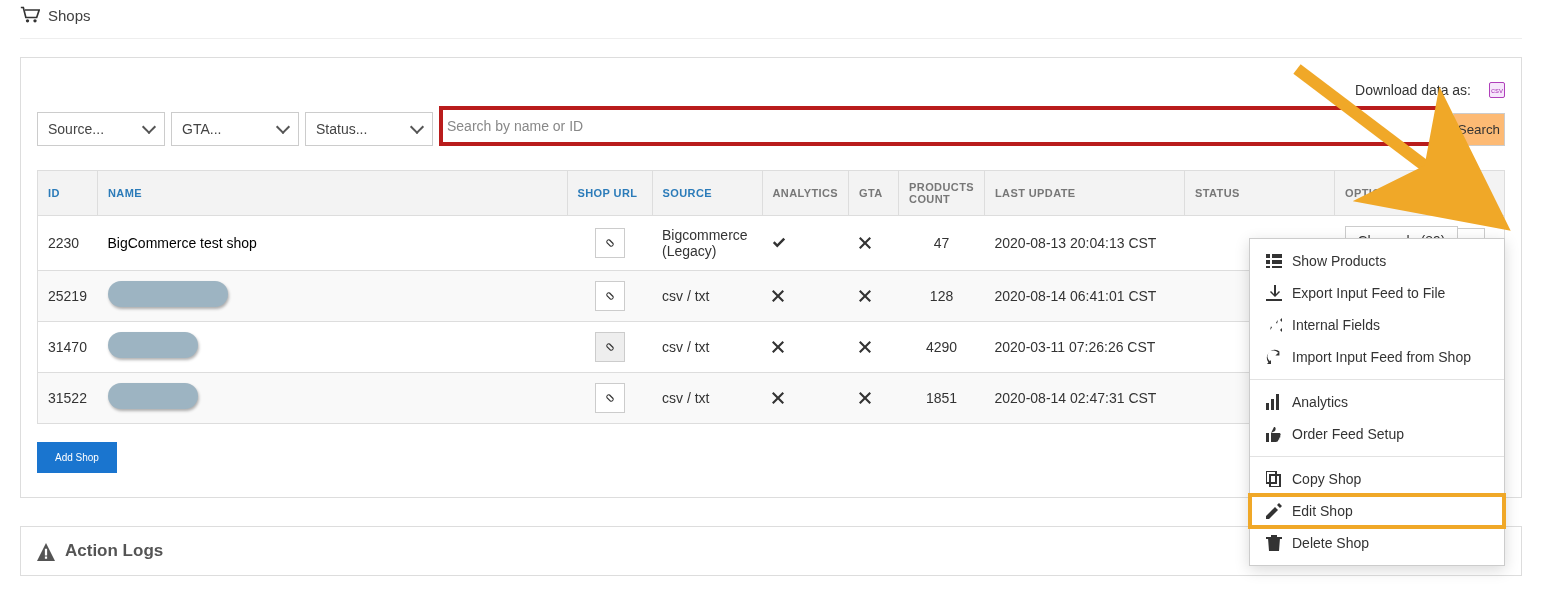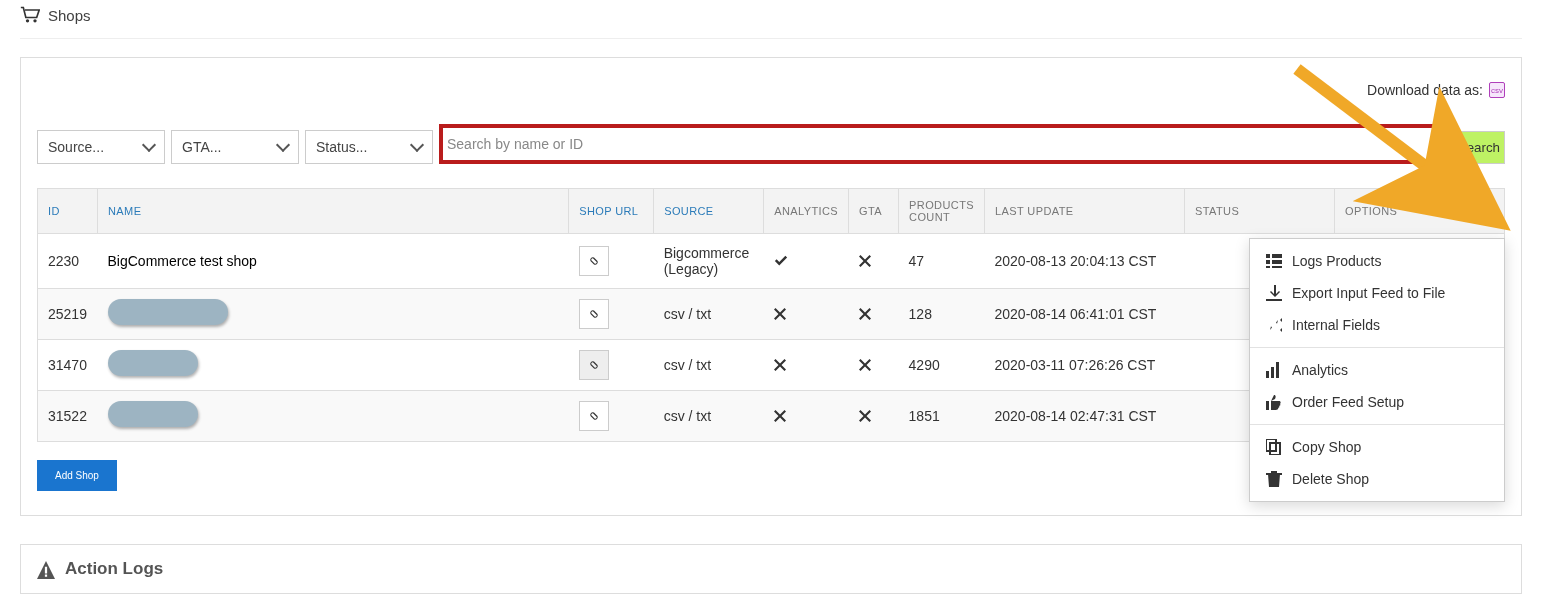--- a/index.html
+++ b/index.html
@@ -30,22 +30,21 @@
   }
   .panel {
     border: 1px solid #ddd;
     padding: 24px 16px;
     position: relative;
   }
   .download-row {
     display: flex;
     justify-content: flex-end;
     align-items: center;
-    gap: 6px;
-    margin-bottom: 18px;
+    gap: 18px;
     font-size: 14px;
     color: #333;
   }
   .csv-badge {
     display: inline-flex;
     align-items: center;
     justify-content: center;
     width: 16px; height: 16px;
     border: 1px solid #b03fba;
     border-radius: 2px;
@@ -80,36 +79,36 @@
     flex: 1;
     border: 4px solid #b91c1c;
     padding: 8px 4px;
     font-size: 14px;
     color: #333;
     margin-top: 8px;
   }
   .search-input::placeholder { color: #888; }
   .search-btn {
     border: 1px solid #ccc;
-    background: #bef264;
+    background: #fdba74;
     padding: 8px 4px;
     cursor: pointer;
     color: #333;
   }
   table.data {
     width: 100%;
     border-collapse: collapse;
     border: 1px solid #ddd;
     margin-bottom: 18px;
   }
   table.data thead th {
     background: #f3f3f3;
     color: #777;
     font-size: 11px;
-    font-weight: normal;
+    font-weight: bold;
     text-align: left;
     padding: 10px 10px;
     border-right: 1px solid #ddd;
     letter-spacing: 0.4px;
   }
   table.data thead th.sortable { color: #2b7bb9; cursor: pointer; }
   table.data tbody td {
     padding: 10px 10px;
     border-top: 1px solid #ddd;
     vertical-align: middle;
@@ -121,21 +120,21 @@
     display: inline-flex;
     align-items: center;
     justify-content: center;
     width: 30px; height: 30px;
     border: 1px solid #ccc;
     background: #fff;
     cursor: pointer;
     color: #333;
   }
   .icon-btn.ghost { background: #eee; }
-  .center { }
+  .center { text-align: center; }
   .status-ok { color: #3fa142; font-weight: 500; text-align: center; }
   .channels-btn {
     display: inline-flex;
     align-items: center;
     border: 1px solid #ccc;
     background: #fff;
     padding: 6px 12px;
     cursor: pointer;
     color: #333;
     margin-right: -1px;
@@ -367,33 +366,39 @@
     <div class="dropdown-menu">
       <div class="item">
         <svg class="mi-icon" viewBox="0 0 16 16">
             <rect x="0" y="1" width="4" height="4"></rect>
             <rect x="6" y="1" width="10" height="4"></rect>
             <rect x="0" y="7" width="4" height="4"></rect>
             <rect x="6" y="7" width="10" height="4"></rect>
             <rect x="0" y="13" width="4" height="2"></rect>
             <rect x="6" y="13" width="10" height="2"></rect>
           </svg>
-        <span>Logs Products</span>
+        <span>Show Products</span>
       </div>
       <div class="item">
         <svg class="mi-icon" viewBox="0 0 16 16">
             <path d="M8 0v9l-3-3-1 1 5 5 5-5-1-1-3 3V0zM0 14h16v2H0z"></path>
           </svg>
         <span>Export Input Feed to File</span>
       </div>
       <div class="item">
         <svg class="mi-icon" viewBox="0 0 16 16">
             <path d="M0 3h4l8 10h4v-2l-2 2 2 2v-2h-4L4 3H0zm0 10h4l2-2.5-1-1.25L4 13H0zm12-10h4v-2l-2 2 2 2V3h-4l-2 2.5 1 1.25z"></path>
           </svg>
         <span>Internal Fields</span>
+      </div>
+      <div class="item">
+        <svg class="mi-icon" viewBox="0 0 16 16">
+            <path d="M13.6 2.4A8 8 0 002.4 13.6l-1.4 1.4 4 0 0-4-1.2 1.2a6 6 0 118.4-8.4l1.2-1.2 0 4-4 0z"></path>
+          </svg>
+        <span>Import Input Feed from Shop</span>
       </div>
       <div class="divider"></div>
       <div class="item">
         <svg class="mi-icon" viewBox="0 0 16 16">
             <rect x="0" y="9" width="3" height="7"></rect>
             <rect x="5" y="5" width="3" height="11"></rect>
             <rect x="10" y="0" width="3" height="16"></rect>
           </svg>
         <span>Analytics</span>
       </div>
@@ -403,20 +408,26 @@
           </svg>
         <span>Order Feed Setup</span>
       </div>
       <div class="divider"></div>
       <div class="item">
         <svg class="mi-icon" viewBox="0 0 16 16">
             <rect x="0" y="0" width="10" height="12" fill="none" stroke="#333" stroke-width="2"></rect>
             <rect x="4" y="4" width="10" height="12" fill="none" stroke="#333" stroke-width="2"></rect>
           </svg>
         <span>Copy Shop</span>
+      </div>
+      <div class="item highlight">
+        <svg class="mi-icon" viewBox="0 0 16 16">
+            <path d="M0 13l9-9 3 3-9 9H0zM11 2l2-2 3 3-2 2z"></path>
+          </svg>
+        <span>Edit Shop</span>
       </div>
       <div class="item">
         <svg class="mi-icon" viewBox="0 0 16 16">
             <path d="M2 3h12l-1 13H3zM5 0h6v2H5zM0 2h16v2H0z"></path>
           </svg>
         <span>Delete Shop</span>
       </div>
     </div>
 
     

